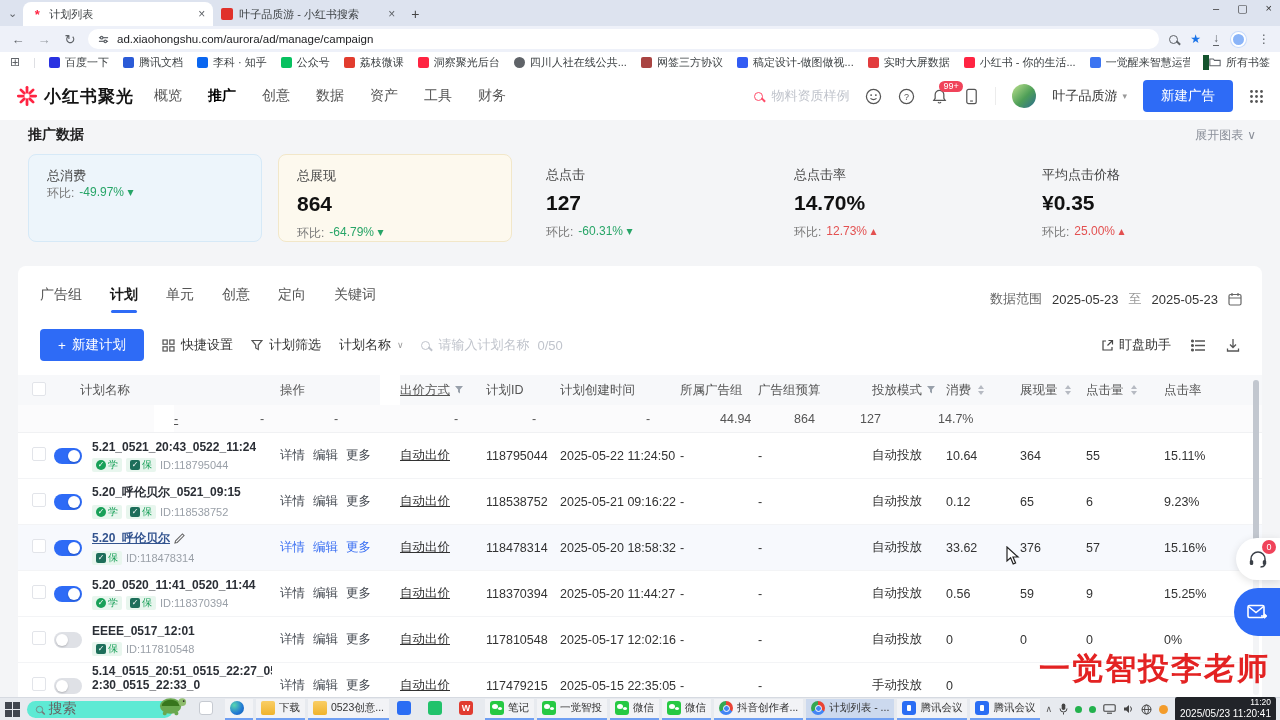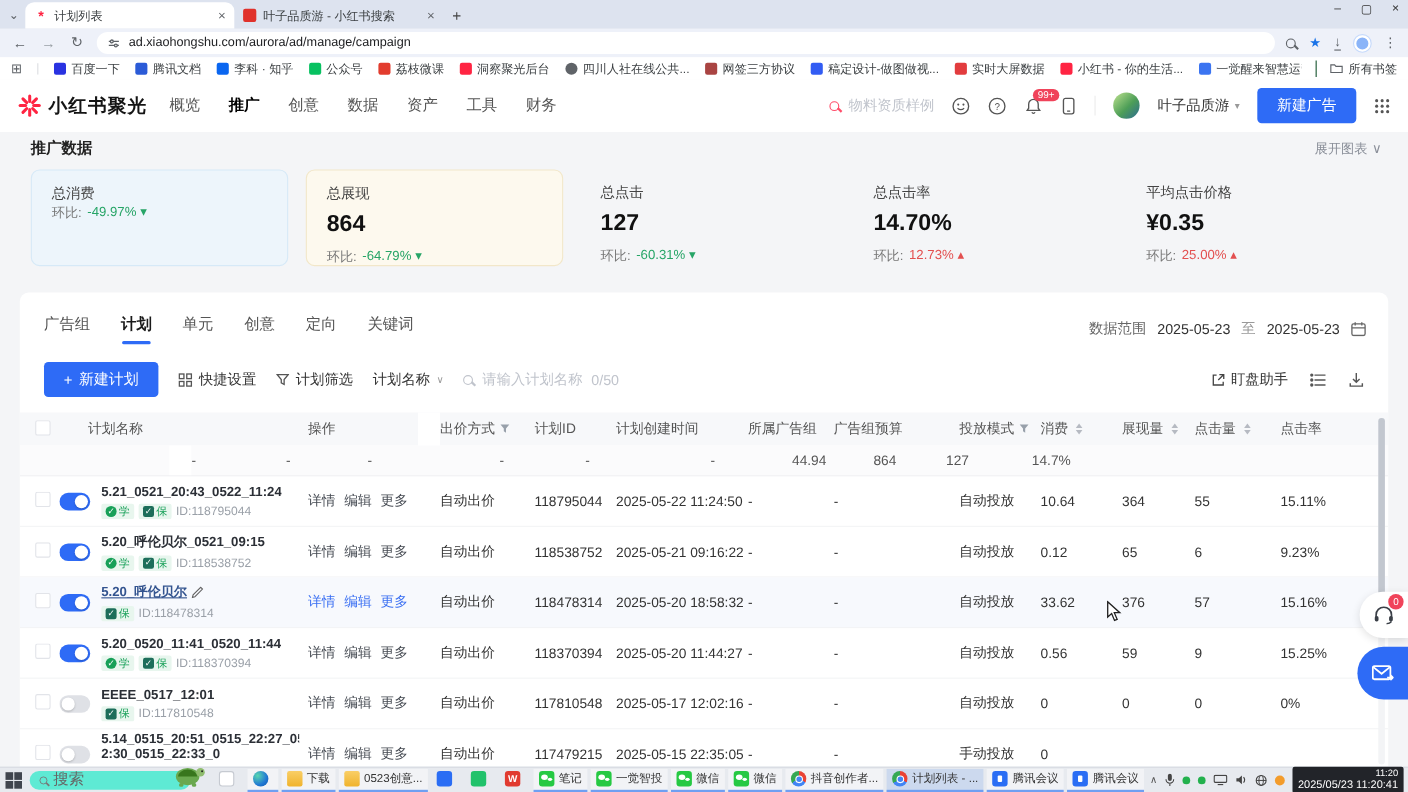--- a/index.html
+++ b/index.html
@@ -40,21 +40,21 @@
   .bookmarksbar { height:20px; background:#ffffff; display:flex; align-items:center; gap:13px; padding:0 10px; font-size:11px; color:#3c4043; }
   .appsgrid { color:#5f6368; font-size:12px; }
   .bsep { color:#dadce0; }
   .bmlist { display:flex; align-items:center; gap:14px; flex:1; overflow:hidden; }
   .bm { display:flex; align-items:center; gap:5px; white-space:nowrap; cursor:pointer; }
   .bmic { width:11px; height:11px; border-radius:2px; flex:none; }
   .ic-baidu{background:#2932e1}.ic-docs{background:#2b5bd7}.ic-zhihu{background:#0a66f0}
   .ic-gzh{background:#07c160}.ic-lizhi{background:#e23c2e}.ic-xhs{background:#ff2442}
   .ic-globe{background:#5f6368;border-radius:50%}.ic-dred{background:#a94442}
   .ic-gd{background:#325cf3}.ic-screen{background:#e23c3e}.ic-xhs2{background:#ff2442}.ic-bluedoc{background:#3b74f1}
-  .allbm { display:flex; align-items:center; gap:5px; border-left:1px solid #14532d; padding-left:12px; white-space:nowrap; }
+  .allbm { display:flex; align-items:center; gap:5px; border-left:6px solid #14532d; white-space:nowrap; }
 
   
   .appbar { height:48px; background:#fff; display:flex; align-items:center; padding:0 16px; gap:20px; }
   .brand { display:flex; align-items:center; gap:6px; }
   .brand-name { font-size:17px; font-weight:bold; color:#141414; letter-spacing:1px; }
   .mainnav { display:flex; gap:26px; font-size:14px; color:#555; }
   .mainnav .nitem { cursor:pointer; }
   .mainnav .nitem.active { color:#000; font-weight:bold; }
   .ab-right { margin-left:auto; display:flex; align-items:center; gap:16px; }
   .matsearch { display:flex; align-items:center; gap:8px; color:#c0c4cc; font-size:13px; }
@@ -103,21 +103,21 @@
   .pt-right { margin-left:auto; display:flex; align-items:center; gap:20px; color:#444; }
   .assistant { display:flex; align-items:center; gap:5px; font-size:13px; color:#333; cursor:pointer; }
 
   
   .thead, .tsummary, .trow { display:flex; align-items:center; }
   .c { flex:none; padding-right:8px; overflow:hidden; white-space:nowrap; }
   .c-check{width:36px; padding-left:14px;}
   .c-name{width:226px;}
   .c-act{width:100px; display:flex; gap:8px;}
   .c-gap{width:20px; align-self:stretch;}
-  .c-bid{width:86px;} .c-pid{width:74px;} .c-created{width:120px;}
+  .c-bid{width:86px;text-decoration:underline;} .c-pid{width:74px;} .c-created{width:120px;}
   .c-group{width:78px;} .c-budget{width:114px;} .c-mode{width:74px;}
   .c-cost{width:74px;} .c-imp{width:66px;} .c-clicks{width:78px;} .c-ctr{width:50px;}
   .thead { margin-top:14px; height:30px; background:#f7f8fa; font-size:12.5px; color:#555; }
   .thead .c-name, .tsummary .c-name { padding-left:26px; }
   .thead .c-gap, .tsummary .c-gap { background:#fff; }
   .hcell { display:flex; align-items:center; gap:4px; }
   .sort { display:inline-flex; flex-direction:column; gap:2px; margin-left:3px; }
   .sort i { width:0; height:0; border-left:3.5px solid transparent; border-right:3.5px solid transparent; }
   .sort .up { border-bottom:4px solid #b6bac2; }
   .sort .dn { border-top:4px solid #b6bac2; }
@@ -874,20 +874,21 @@
       </svg>
     <span class="chat-badge">0</span>
   </div>
   <div class="mailpill">
     <svg width="20" height="16" viewBox="0 0 20 16">
         <rect x="1" y="1.5" width="16" height="12" rx="1.5" fill="none" stroke="#fff" stroke-width="1.6"></rect>
         <path d="M1.5 2.5 L9 8.5 L16.5 2.5" fill="none" stroke="#fff" stroke-width="1.6"></path>
         <path d="M14 12 h5 M17 9.8 L19.4 12 L17 14.2" fill="none" stroke="#fff" stroke-width="1.5"></path>
       </svg>
   </div>
+  <div class="watermark">一觉智投李老师</div>
 
   <svg class="cursor" width="14" height="20" viewBox="0 0 14 20">
       <path d="M1 1 L1 15 L4.6 11.8 L7.2 18 L9.6 17 L7 11 L12 11 Z" fill="#fff" stroke="#222" stroke-width="1.2"></path>
     </svg>
 
   <div class="taskbar">
     <span class="startbtn">
         <i></i>
         <i></i>
         <i></i>

